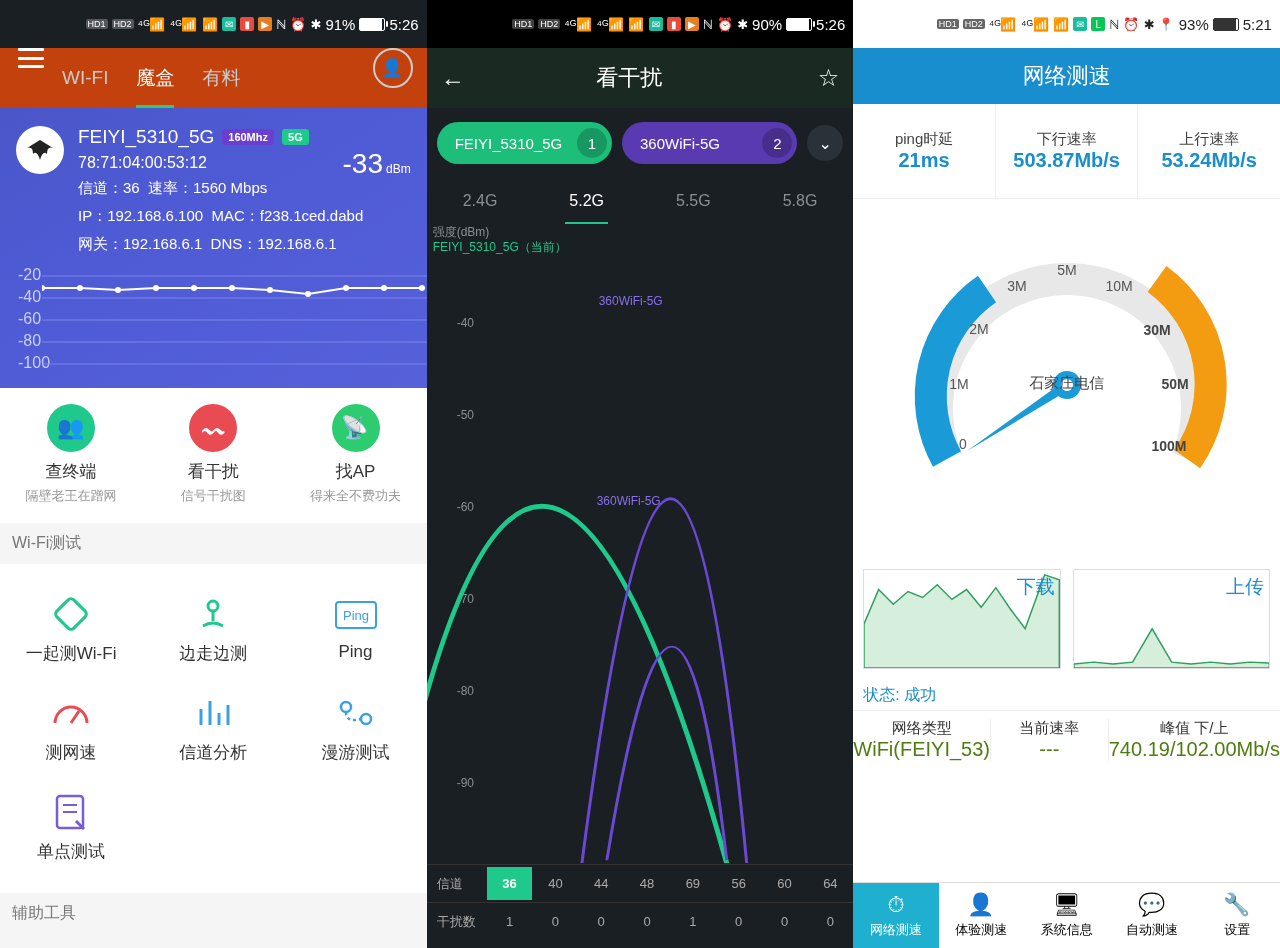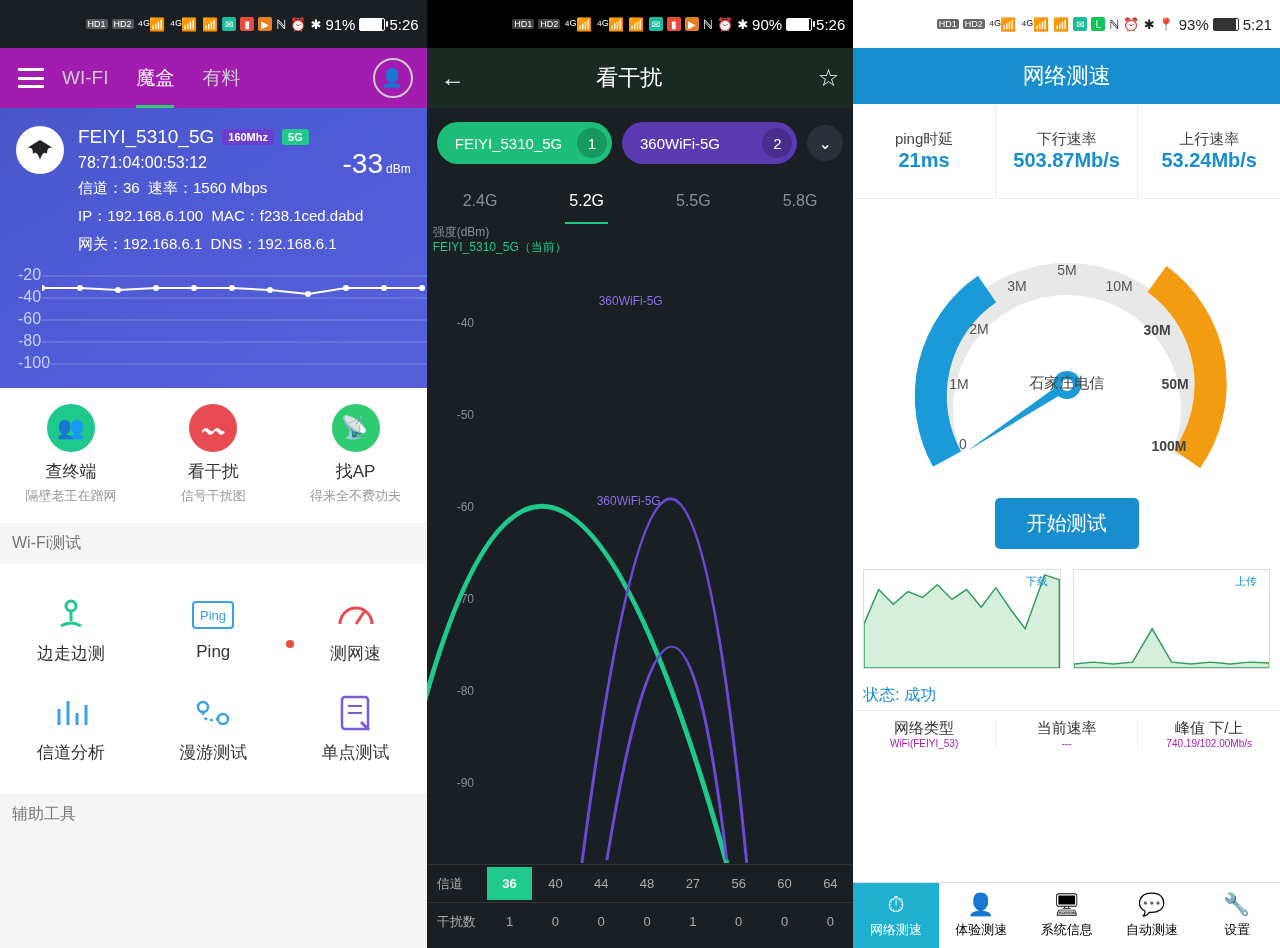--- a/index.html
+++ b/index.html
@@ -13,21 +13,21 @@
   .pill { font-size:9px; background:rgba(255,255,255,.25); border-radius:2px; padding:0 2px; line-height:10px; }
   .sicon { font-size:13px; }
   .sq { width:14px; height:14px; border-radius:2px; display:flex; align-items:center; justify-content:center; font-size:10px; color:#fff;}
   .sq.r{background:#e74c3c}.sq.o{background:#e67e22}.sq.g{background:#1abc9c}
   .batt { width:26px; height:13px; border:1.5px solid #fff; border-radius:2px; position:relative; }
   .batt::after{content:'';width:2px;height:6px;background:#fff;position:absolute;right:-4px;top:2px;border-radius:1px;}
   .batt i{display:block;height:100%; background:#fff;}
 
   
   #p1 { background:#f5f5f5; }
-  #p1 .topbar { height:60px; background:#a21caf; color:#ccc; display:flex; align-items:center; }
+  #p1 .topbar { height:60px; background:#c2410c; color:#ccc; display:flex; }
   .menu { width:26px; height:20px; margin:0 18px; display:flex; flex-direction:column; justify-content:space-between;}
   .menu span{height:3px;background:#fff;border-radius:1px;}
   #p1 .tabs { display:flex; flex:1; gap:28px; font-size:19px; align-items:center; height:100%;}
   #p1 .tabs div{height:100%; display:flex; align-items:center; position:relative;}
   #p1 .tabs .act{color:#fff;}
   #p1 .tabs .act::after{content:'';position:absolute;bottom:0;left:0;right:0;height:3px;background:#2ecc71;}
   .avatar { width:40px; height:40px; border:2px solid #ccc; border-radius:50%; margin-right:14px; display:flex;align-items:center;justify-content:center;font-size:18px;color:#ccc;}
 
   .card { background:linear-gradient(150deg,#4a56c8,#4f5bd5 40%,#5560d9); color:#fff; padding:18px 16px 12px; position:relative;}
   .bat { width:48px;height:48px;background:#fff;border-radius:50%;display:flex;align-items:center;justify-content:center;}
@@ -92,26 +92,26 @@
   .stats h5{font-size:15px;color:#444;font-weight:400;}
   .stats b{font-size:20px;color:#198ece;font-weight:600;}
 
   .gauge{height:370px;position:relative;display:flex;flex-direction:column;align-items:center;justify-content:flex-end;padding-bottom:20px;}
   .gauge svg{position:absolute;top:20px;}
   .gauge .isp{position:absolute;top:175px;font-size:15px;color:#444;}
   .startbtn{background:#198ece;color:#fff;font-size:20px;padding:12px 32px;border-radius:5px;border:0;}
 
   .mini{display:flex;gap:12px;padding:0 10px 12px;}
   .mini>div{flex:1;height:100px;border:1px solid #ddd;position:relative;background:#fff;}
-  .mini .t{position:absolute;right:12px;top:4px;font-size:11px;color:#198ece;}
+  .mini .t{position:absolute;right:5px;top:4px;font-size:19px;color:#198ece;}
   .line{color:#198ece;font-size:16px;padding:4px 10px;}
   .meta{display:flex;text-align:center;border-top:1px solid #eee;padding:8px 0 60px;}
   .meta>div{flex:1;border-right:1px solid #eee;}.meta>div:last-child{border:0;}
   .meta h5{font-size:15px;color:#333;font-weight:400;}
-  .meta p{font-size:10px;color:#a21caf;}
+  .meta p{font-size:20px;color:#4d7c0f;}
 
   .nav{position:absolute;bottom:0;left:0;right:0;height:66px;display:flex;background:#fff;border-top:1px solid #ddd;}
   .nav>div{flex:1;text-align:center;padding-top:6px;font-size:13px;}
   .nav .ic2{height:32px;display:flex;align-items:center;justify-content:center;font-size:22px;}
   .nav .a{background:#1fb0cf;color:#fff;}
 </style>
 </head>
 <body>
 
 <div class="pane" id="p1">
@@ -220,20 +220,28 @@
       <h4>找AP</h4>
         <p>得来全不费功夫</p>
     </div>
   </div>
 
   <div class="sec">Wi-Fi测试</div>
   <div class="grid">
     <div>
         <div class="ic">
           <svg width="36" height="36">
+            <rect x="6" y="6" width="24" height="24" rx="4" fill="none" stroke="#1ec98b" stroke-width="3" transform="rotate(45 18 18)"></rect>
+          </svg>
+        </div>
+        <h4>一起测Wi-Fi</h4>
+      </div>
+    <div>
+        <div class="ic">
+          <svg width="36" height="36">
             <circle cx="18" cy="10" r="5" fill="none" stroke="#1ec98b" stroke-width="3"></circle>
             <path d="M18 15 v10 M8 30 Q18 24 28 30" fill="none" stroke="#1ec98b" stroke-width="3"></path>
           </svg>
         </div>
         <h4>边走边测</h4>
       </div>
     <div>
         <div class="ic">
           <svg width="44" height="36">
             <rect x="2" y="6" width="40" height="26" rx="3" fill="none" stroke="#3ca0e5" stroke-width="2"></rect>
@@ -353,21 +361,21 @@
        <path d="M 180 640 Q 250 -50 300 640" fill="none" stroke="#6a49d3" stroke-width="3" transform="translate(0 240) scale(1 .62)"></path>
     </svg>
   </div>
 
   <div class="xrow">
     <span class="lab">信道</span>
     <span class="c a">36</span>
     <span class="c">40</span>
       <span class="c">44</span>
     <span class="c">48</span>
-      <span class="c">27</span>
+      <span class="c">69</span>
     <span class="c">56</span>
       <span class="c">60</span>
     <span class="c">64</span>
   </div>
   <div class="xrow">
     <span class="lab">干扰数</span>
     <span class="c">1</span>
       <span class="c">0</span>
     <span class="c">0</span>
       <span class="c">0</span>
@@ -423,21 +431,20 @@
         <text x="250" y="116" font-weight="700" fill="#444">30M</text>
         <text x="268" y="170" font-weight="700" fill="#444">50M</text>
         <text x="262" y="232" font-weight="700" fill="#444">100M</text>
       </g>
 
       <polygon points="160,160 60,232 160,172" fill="#1a9bd7"></polygon>
       <circle cx="160" cy="166" r="14" fill="#1a9bd7"></circle>
         <circle cx="160" cy="166" r="6" fill="#fff"></circle>
     </svg>
     <div class="isp">石家庄电信</div>
-    <button class="startbtn">开始测试</button>
   </div>
 
   <div class="mini">
     <div>
       <span class="t">下载</span>
       <svg width="100%" height="100%" viewBox="0 0 200 100" preserveAspectRatio="none">
         <polygon fill="#d6efdc" stroke="#2e9e5b" stroke-width="1.5" points="0,55 15,20 30,35 45,22 60,28 75,15 90,30 105,20 120,38 135,18 150,40 165,60 185,5 200,10 200,100 0,100"></polygon>
       </svg>
     </div>
     <div>

